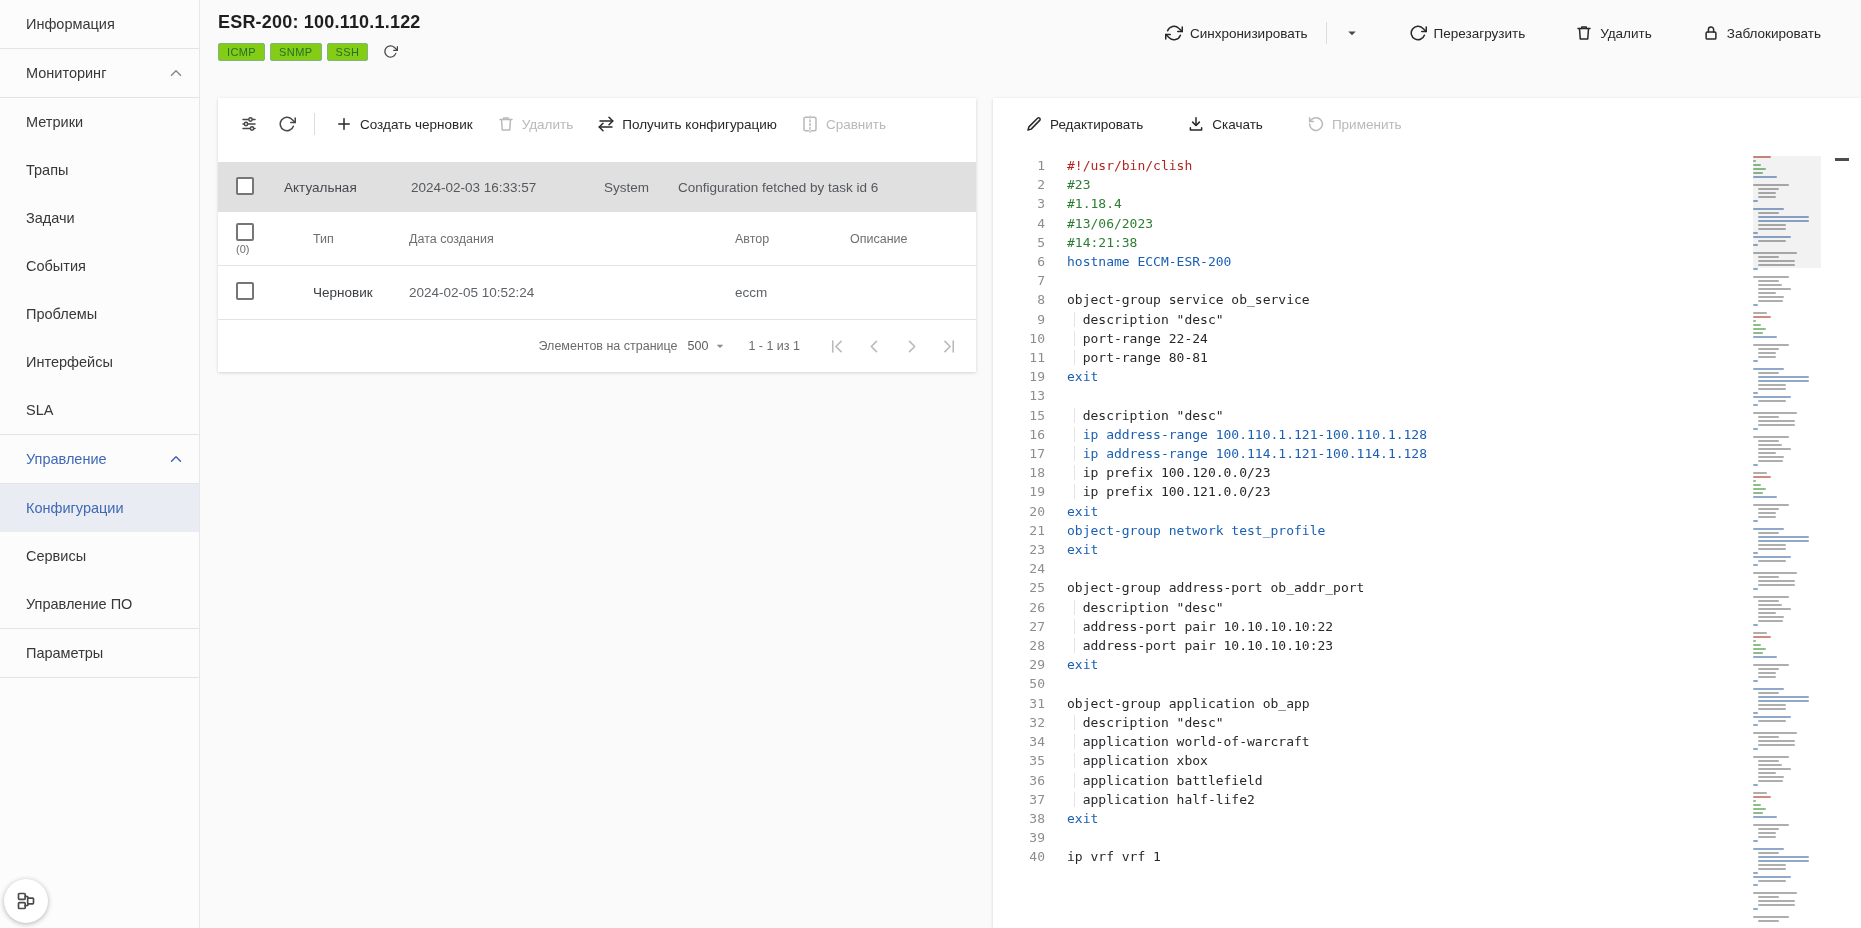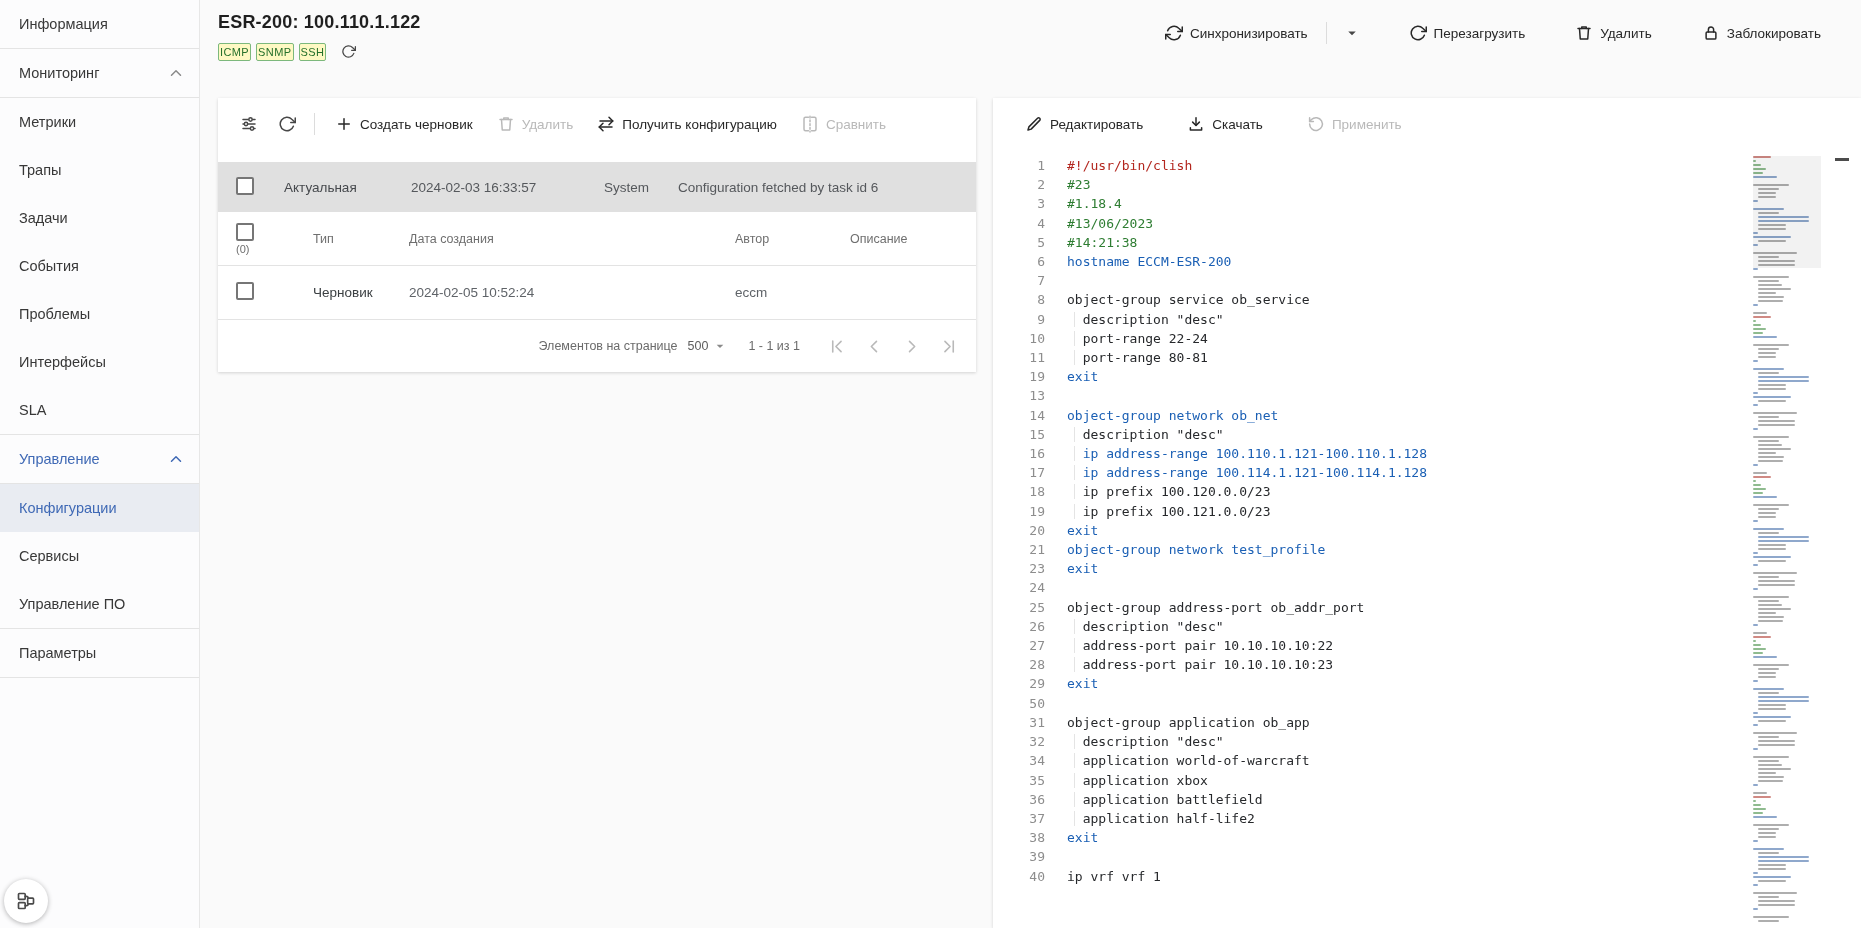--- a/index.html
+++ b/index.html
@@ -2,36 +2,36 @@
 <html><head>
 <meta charset="utf-8">
 <style>
   *{box-sizing:border-box;margin:0;padding:0}
   html,body{width:1861px;height:928px;overflow:hidden}
   body{font-family:"Liberation Sans",sans-serif;background:#fafafa;color:#212121;font-size:14px}
   .app{display:flex;height:100%}
 
   
   .sidebar{width:200px;flex-shrink:0;background:#fcfcfd;border-right:1px solid #e7e7e7;position:relative}
-  .side-item{height:48px;display:flex;align-items:center;justify-content:space-between;padding:0 14px 0 19px;font-size:14.5px;color:#383838;cursor:pointer}
+  .side-item{height:48px;display:flex;align-items:center;justify-content:space-between;padding:0 14px 0 26px;font-size:14.5px;color:#383838;cursor:pointer}
   .side-item.selected{background:#e9ecf2;color:#3f69b5}
   .side-item.active{color:#3f69b5}
   .side-divider{height:1px;background:#e4e4e4}
   .chev{width:18px;height:18px;color:#8a8a8a}
   .side-item.active .chev{color:#3f69b5}
   .fab{position:absolute;left:4px;bottom:5px;width:44px;height:44px;border-radius:50%;background:#fff;border:none;
        box-shadow:0 1px 5px rgba(0,0,0,.3);display:flex;align-items:center;justify-content:center;color:#4a4a4a;cursor:pointer}
   .fab .icon{width:20px;height:20px}
 
   
   .main{flex:1;display:flex;flex-direction:column;min-width:0}
   .page-header{height:98px;padding:12px 36px 0 18px;display:flex;align-items:flex-start}
   .page-title{font-size:18px;font-weight:600;color:#1f1f1f;letter-spacing:.2px}
   .badge-row{display:flex;align-items:center;gap:5px;margin-top:9px}
-  .badge{display:inline-flex;align-items:center;padding:2px 1px;border:1px solid #7cb87c;color:#25702b;background:#fef9c3;
+  .badge{display:inline-flex;align-items:center;padding:2px 8px;border:1px solid #7cb87c;color:#25702b;background:#84cc16;
          font-size:11px;letter-spacing:.4px;border-radius:2px}
   .icon-btn{background:none;border:none;cursor:pointer;color:#474747;display:inline-flex;align-items:center;justify-content:center;padding:2px}
   .badge-refresh{margin-left:8px}
   .header-actions{margin-left:auto;display:flex;align-items:center;gap:14px;margin-top:6px}
   .btn{display:inline-flex;align-items:center;gap:7px;font-size:13.5px;font-weight:500;color:#282828;background:none;border:none;
        cursor:pointer;font-family:inherit;white-space:nowrap;padding:6px 4px}
   .btn.disabled{color:#b9b9b9;cursor:default}
   .icon{display:inline-flex;width:18px;height:18px;flex-shrink:0}
   .icon svg{width:100%;height:100%;fill:none;stroke:currentColor;stroke-width:2;stroke-linecap:round;stroke-linejoin:round}
   .icon.filled svg{fill:currentColor;stroke:none}
@@ -415,21 +415,20 @@
               <div class="code-line"><span class="ln">4</span><span class="lt c-green">#13/06/2023</span></div>
               <div class="code-line"><span class="ln">5</span><span class="lt c-green">#14:21:38</span></div>
               <div class="code-line"><span class="ln">6</span><span class="lt c-blue">hostname ECCM-ESR-200</span></div>
               <div class="code-line"><span class="ln">7</span><span class="lt"></span></div>
               <div class="code-line"><span class="ln">8</span><span class="lt">object-group service ob_service</span></div>
               <div class="code-line"><span class="ln">9</span><span class="lt indent">  description "desc"</span></div>
               <div class="code-line"><span class="ln">10</span><span class="lt indent">  port-range 22-24</span></div>
               <div class="code-line"><span class="ln">11</span><span class="lt indent">  port-range 80-81</span></div>
               <div class="code-line"><span class="ln">19</span><span class="lt c-blue">exit</span></div>
               <div class="code-line"><span class="ln">13</span><span class="lt"></span></div>
-              <div class="code-line"><span class="ln">14</span><span class="lt c-blue">object-group network ob_net</span></div>
               <div class="code-line"><span class="ln">15</span><span class="lt indent">  description "desc"</span></div>
               <div class="code-line"><span class="ln">16</span><span class="lt c-blue indent">  ip address-range 100.110.1.121-100.110.1.128</span></div>
               <div class="code-line"><span class="ln">17</span><span class="lt c-blue indent">  ip address-range 100.114.1.121-100.114.1.128</span></div>
               <div class="code-line"><span class="ln">18</span><span class="lt indent">  ip prefix 100.120.0.0/23</span></div>
               <div class="code-line"><span class="ln">19</span><span class="lt indent">  ip prefix 100.121.0.0/23</span></div>
               <div class="code-line"><span class="ln">20</span><span class="lt c-blue">exit</span></div>
               <div class="code-line"><span class="ln">21</span><span class="lt c-blue">object-group network test_profile</span></div>
               <div class="code-line"><span class="ln">23</span><span class="lt c-blue">exit</span></div>
               <div class="code-line"><span class="ln">24</span><span class="lt"></span></div>
               <div class="code-line"><span class="ln">25</span><span class="lt">object-group address-port ob_addr_port</span></div>

